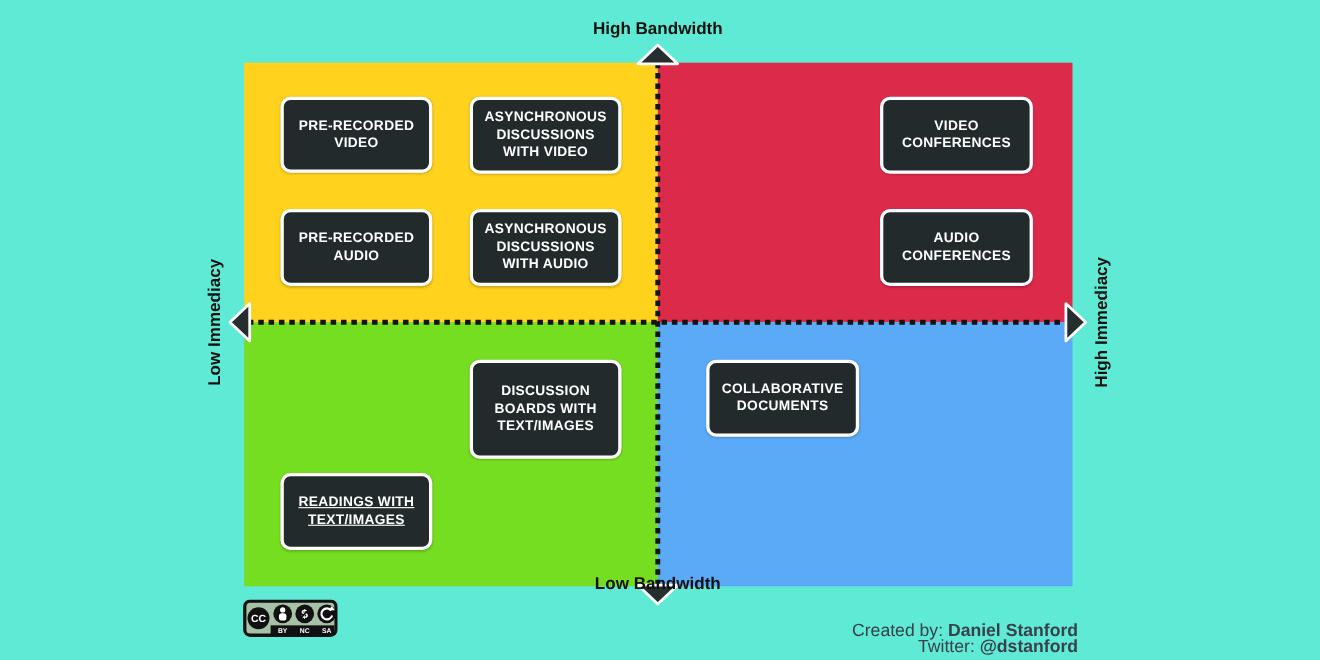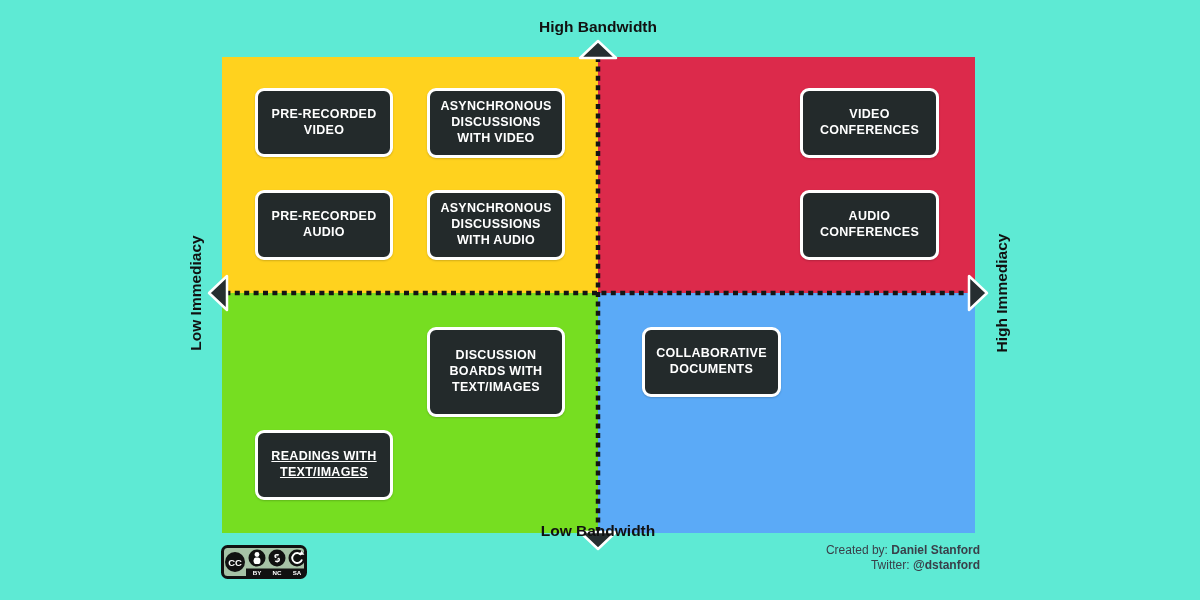--- a/index.html
+++ b/index.html
@@ -60,23 +60,23 @@
     color: #111111;
     white-space: nowrap;
     transform: translate(-50%, -50%);
   }
   .axis-label.vertical { transform: translate(-50%, -50%) rotate(-90deg); }
 
   
   .credits {
     position: absolute;
     right: 220px;
-    top: 543px;
+    top: 567px;
     text-align: right;
-    font-size: 12px;
+    font-size: 16px;
     color: #39404A;
     line-height: 14.5px;
   }
   .credits .b { font-weight: bold; }
 
   .license-badge {
     position: absolute;
     left: 221px;
     top: 545px;
     width: 86px;

